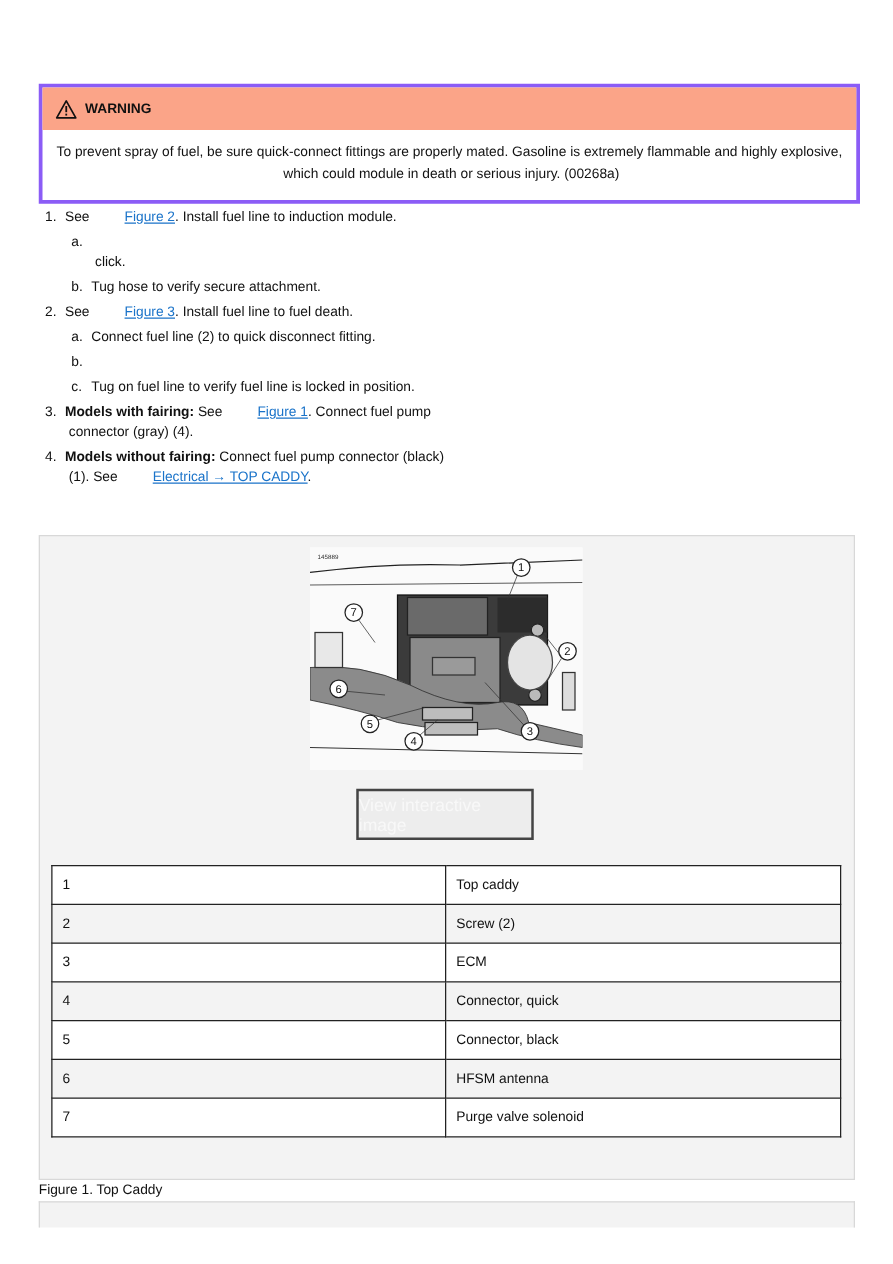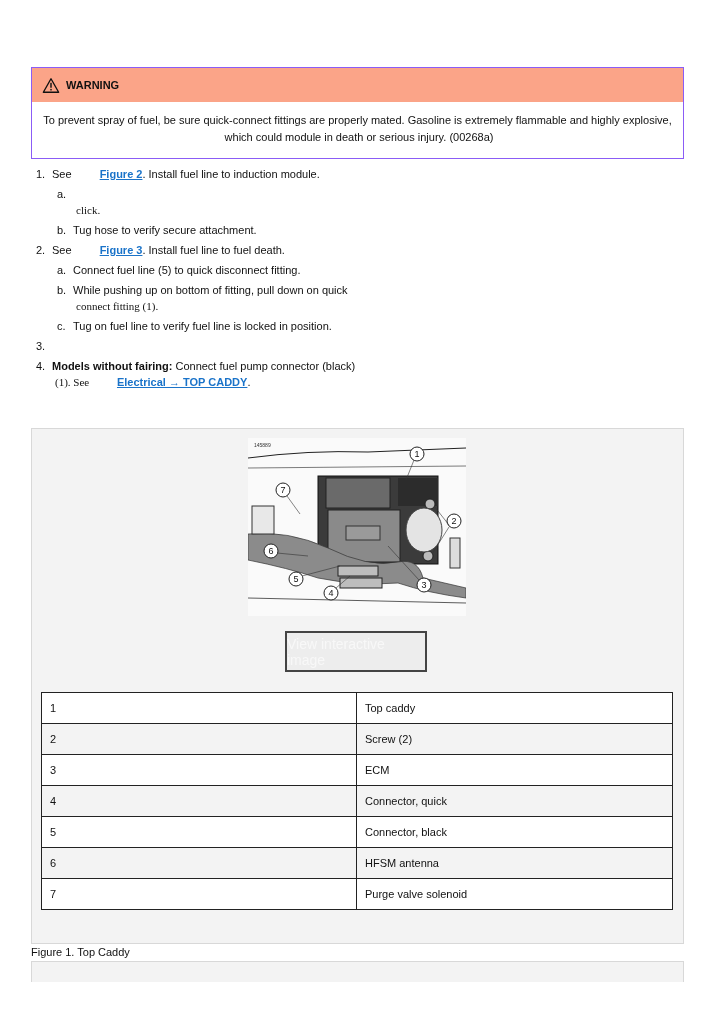--- a/index.html
+++ b/index.html
@@ -1,29 +1,29 @@
 <!DOCTYPE html>
 <html><head>
 <meta charset="utf-8">
 <style>
   html, body { margin: 0; padding: 0; background: #ffffff; }
   body { width: 714px; height: 1011px; position: relative; overflow: hidden;
          font-family: "Liberation Sans", sans-serif; color: #111; font-size: 11px; }
-  .warning { position: absolute; left: 31px; top: 67px; width: 651px; border: 1px solid #8b5cf6; background: #fff; }
+  .warning { position: absolute; left: 31px; top: 67px; width: 651px; border: 3px solid #8b5cf6; background: #fff; }
   .warning-head { background: #fba488; height: 34px; display: flex; align-items: center; padding-left: 10px; }
   .warning-head svg { width: 18px; height: 17px; margin-right: 6px; }
   .warning-title { font-weight: bold; font-size: 11px; color: #111; }
   .warning-body { padding: 10px 10px 12px 10px; line-height: 17px; font-size: 11px; text-align: center; }
   .steps { position: absolute; left: 36px; top: 166px; width: 340px; line-height: 16px; font-size: 11px; }
   .step { display: flex; margin-bottom: 4px; }
   .step .num { width: 16px; flex: none; }
   .sub { display: flex; margin-left: 21px; margin-bottom: 4px; }
   .sub .num { width: 16px; flex: none; }
-  .hang { padding-left: 3px; font-family: Liberation Serif, serif; }
-  a.link { color: #1a73c9; font-weight: bold; text-decoration: underline; padding-left: 25px; }
+  .hang { padding-left: 3px; }
+  a.link { color: #1a73c9; font-weight: normal; text-decoration: underline; padding-left: 25px; }
   b { font-weight: bold; }
   .figure { position: absolute; left: 31px; top: 428px; width: 651px; height: 514px; background: #f3f3f3; border: 1px solid #d8d8d8; }
   .fig-img { position: absolute; left: 216px; top: 9px; width: 218px; height: 178px; background: #fff; }
   .view-btn { position: absolute; left: 253px; top: 202px; width: 142px; height: 41px; border: 2px solid #444; background: #ededed; color: #f8f8f8; font-size: 14px; display:flex; align-items:center; justify-content:center; box-sizing: border-box; }
   table.legend { position: absolute; left: 9px; top: 263px; width: 632px; border-collapse: collapse; font-size: 11px; }
   table.legend td { border: 1px solid #222; height: 30px; padding: 0 8px; }
   table.legend tr:nth-child(odd) td { background: #fff; }
   table.legend tr:nth-child(even) td { background: #f3f3f3; }
   table.legend td.c1 { width: 298px; }
   .caption { position: absolute; left: 31px; top: 946px; font-size: 11px; }
@@ -59,32 +59,32 @@
   <div class="sub">
     <span class="num">b.</span>
     <span>Tug hose to verify secure attachment.</span>
   </div>
   <div class="step">
     <span class="num">2.</span>
     <span><span>See </span><a class="link" href="#">Figure 3</a><span>. Install fuel line to fuel death.</span></span>
   </div>
   <div class="sub">
     <span class="num">a.</span>
-    <span>Connect fuel line (5) to quick disconnect fitting.</span>
+    <span>Connect fuel line (2) to quick disconnect fitting.</span>
   </div>
   <div class="sub">
     <span class="num">b.</span>
-    <span><span>While pushing up on bottom of fitting, pull down on quick</span><br><span class="hang">connect fitting (1).</span></span>
   </div>
   <div class="sub">
     <span class="num">c.</span>
     <span>Tug on fuel line to verify fuel line is locked in position.</span>
   </div>
   <div class="step">
     <span class="num">3.</span>
+    <span><b>Models with fairing:</b><span> See </span><a class="link" href="#">Figure 1</a><span>. Connect fuel pump</span><br><span class="hang">connector (gray) (4).</span></span>
   </div>
   <div class="step">
     <span class="num">4.</span>
     <span><b>Models without fairing:</b><span> Connect fuel pump connector (black)</span><br><span class="hang">(1). See </span><a class="link" href="#">Electrical → TOP CADDY</a><span>.</span></span>
   </div>
 </div>
 
 <div class="figure">
   <div class="fig-img">
     <svg width="218" height="178" viewBox="0 0 218 178">

